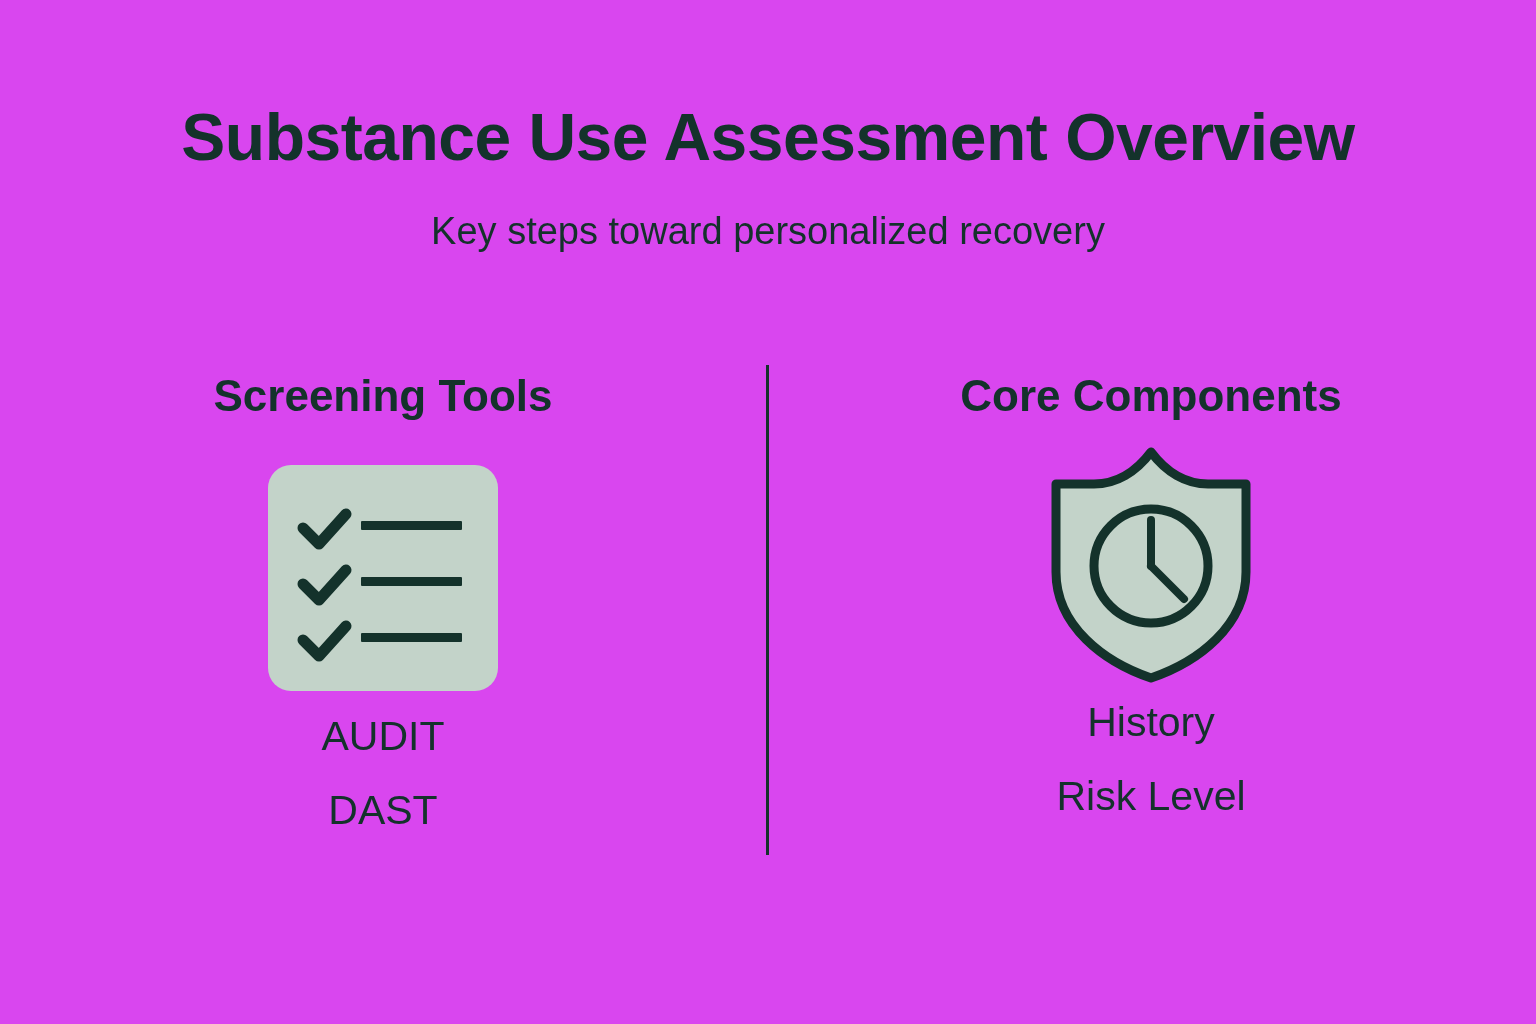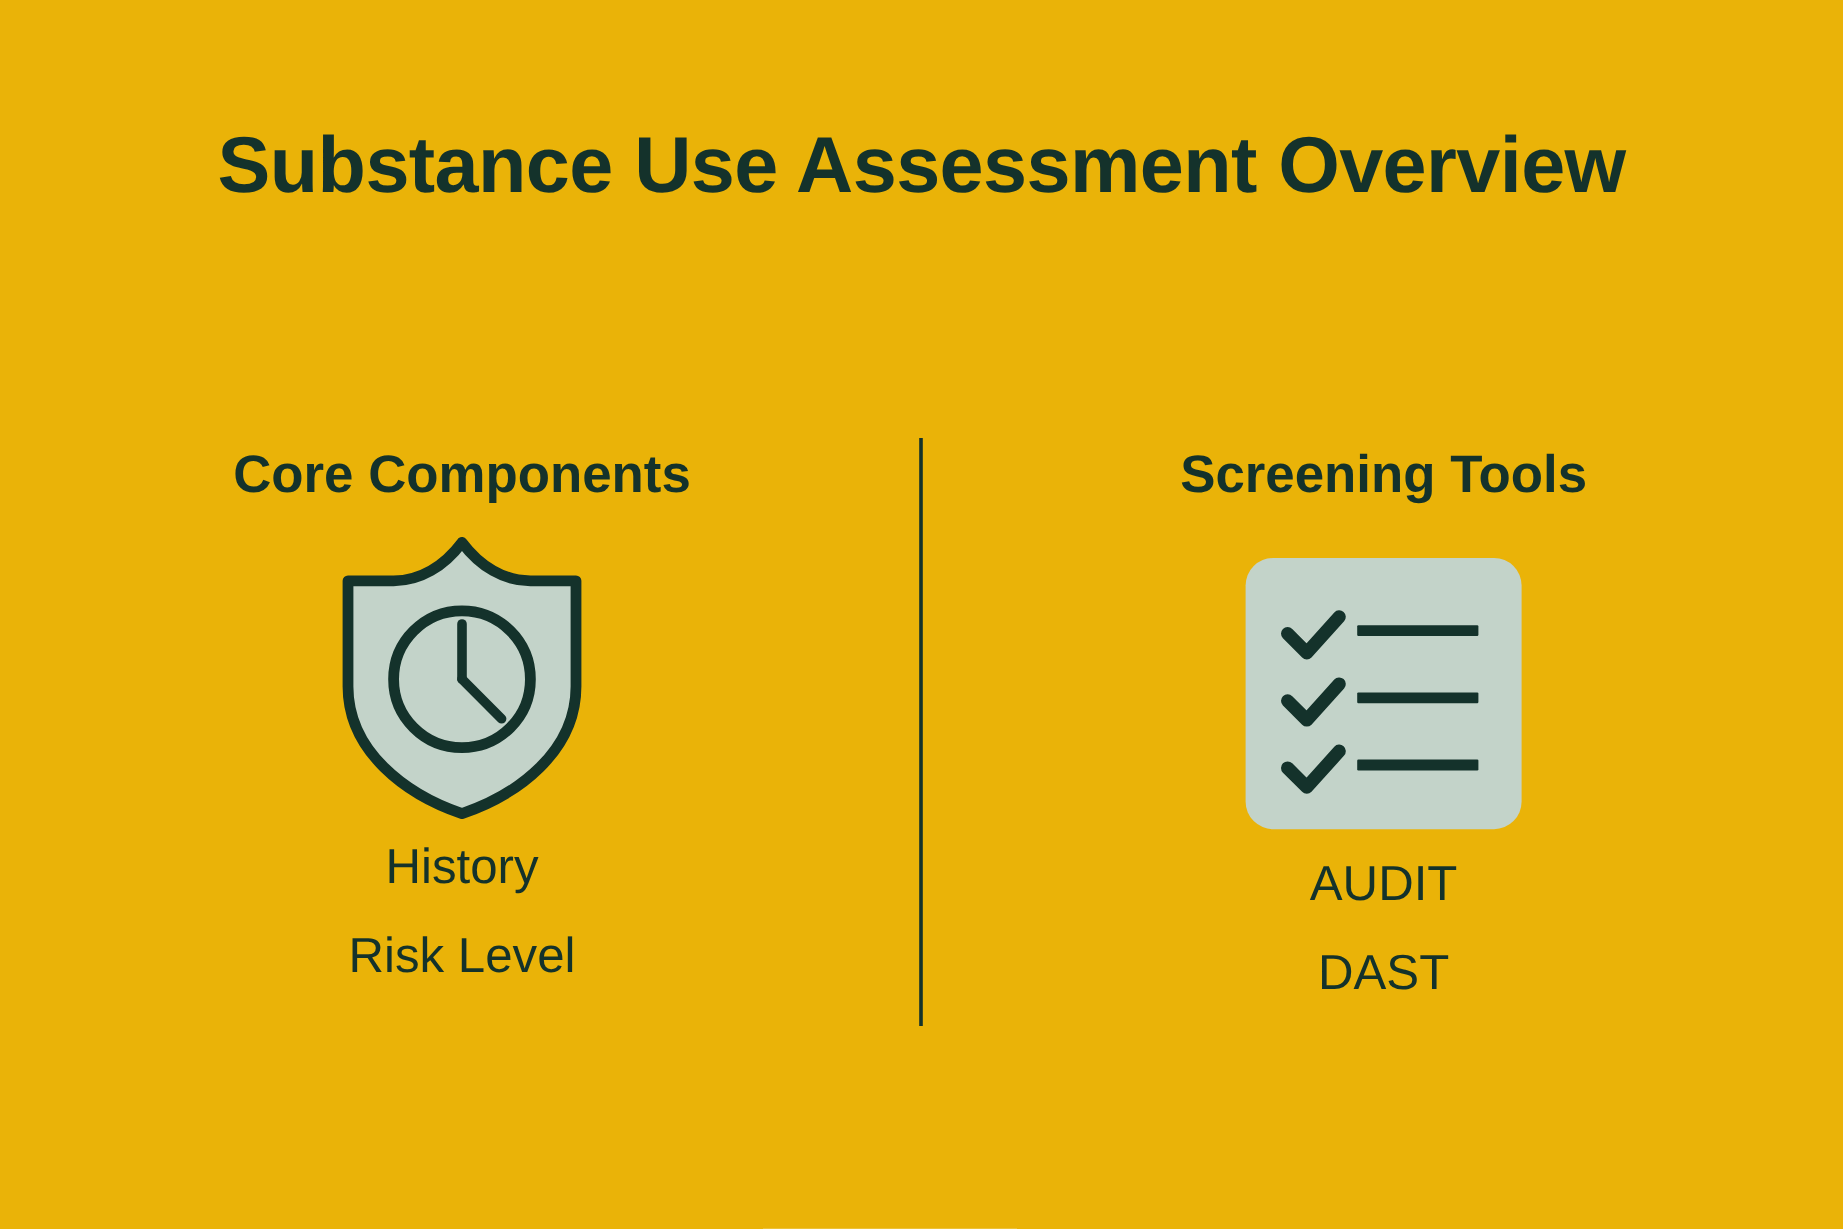--- a/index.html
+++ b/index.html
@@ -13,21 +13,21 @@
     font-family: "Liberation Sans", sans-serif;
     color: #14322b;
     overflow: hidden;
     position: relative;
   }
 
   .canvas {
     position: relative;
     width: 1536px;
     height: 1024px;
-    background: #eab308;
+    background: #d946ef;
   }
 
   
   .header {
     position: absolute;
     top: 104px;
     left: 0;
     width: 1536px;
     text-align: center;
   }
@@ -134,25 +134,50 @@
     white-space: nowrap;
   }
 </style>
 </head>
 <body>
 
 <div class="canvas">
 
   <div class="header">
     <h1 class="title">Substance Use Assessment Overview</h1>
+    <p class="subtitle">Key steps toward personalized recovery</p>
   </div>
 
   <div class="divider"></div>
 
   <div class="columns">
+
+    <div class="column left">
+      <h2 class="col-heading">Screening Tools</h2>
+
+      <div class="icon-wrap">
+        <svg width="232" height="228" viewBox="0 0 232 228">
+          <rect x="1" y="1" width="230" height="226" rx="23" ry="23" fill="#c3d3c9"></rect>
+
+          <polyline points="36,64 52,80 79,50" fill="none" stroke="#14322b" stroke-width="11" stroke-linecap="round" stroke-linejoin="round"></polyline>
+          <rect x="94" y="57" width="101" height="9" rx="1" fill="#14322b"></rect>
+
+          <polyline points="36,120 52,136 79,106" fill="none" stroke="#14322b" stroke-width="11" stroke-linecap="round" stroke-linejoin="round"></polyline>
+          <rect x="94" y="113" width="101" height="9" rx="1" fill="#14322b"></rect>
+
+          <polyline points="36,176 52,192 79,162" fill="none" stroke="#14322b" stroke-width="11" stroke-linecap="round" stroke-linejoin="round"></polyline>
+          <rect x="94" y="169" width="101" height="9" rx="1" fill="#14322b"></rect>
+        </svg>
+      </div>
+
+      <div class="items">
+        <div class="item">AUDIT</div>
+        <div class="item">DAST</div>
+      </div>
+    </div>
 
     <div class="column right">
       <h2 class="col-heading">Core Components</h2>
 
       <div class="icon-wrap right-icon">
         <svg width="210" height="240" viewBox="0 0 210 240">
           <path d="M105 8
                    C 90 28, 70 40, 48 40
                    L 10 40
                    L 10 128
@@ -166,40 +191,16 @@
           <line x1="105" y1="122" x2="138" y2="155" stroke="#14322b" stroke-width="8" stroke-linecap="round"></line>
         </svg>
       </div>
 
       <div class="items">
         <div class="item">History</div>
         <div class="item">Risk Level</div>
       </div>
     </div>
 
-    <div class="column left">
-      <h2 class="col-heading">Screening Tools</h2>
-
-      <div class="icon-wrap">
-        <svg width="232" height="228" viewBox="0 0 232 228">
-          <rect x="1" y="1" width="230" height="226" rx="23" ry="23" fill="#c3d3c9"></rect>
-
-          <polyline points="36,64 52,80 79,50" fill="none" stroke="#14322b" stroke-width="11" stroke-linecap="round" stroke-linejoin="round"></polyline>
-          <rect x="94" y="57" width="101" height="9" rx="1" fill="#14322b"></rect>
-
-          <polyline points="36,120 52,136 79,106" fill="none" stroke="#14322b" stroke-width="11" stroke-linecap="round" stroke-linejoin="round"></polyline>
-          <rect x="94" y="113" width="101" height="9" rx="1" fill="#14322b"></rect>
-
-          <polyline points="36,176 52,192 79,162" fill="none" stroke="#14322b" stroke-width="11" stroke-linecap="round" stroke-linejoin="round"></polyline>
-          <rect x="94" y="169" width="101" height="9" rx="1" fill="#14322b"></rect>
-        </svg>
-      </div>
-
-      <div class="items">
-        <div class="item">AUDIT</div>
-        <div class="item">DAST</div>
-      </div>
-    </div>
-
   </div>
 
 
 </div>
 
 </body></html>

